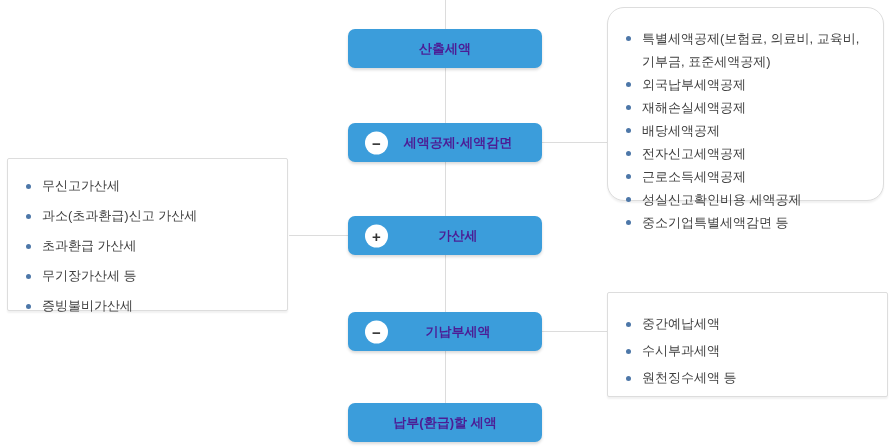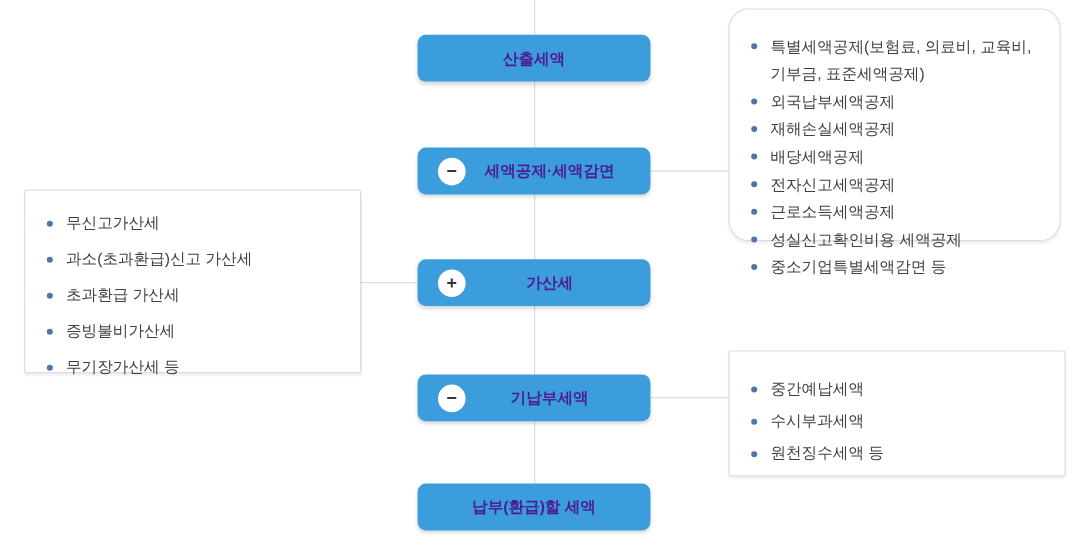--- a/index.html
+++ b/index.html
@@ -77,21 +77,21 @@
   
   .panel {
     position: absolute;
     background: #ffffff;
     border: 1px solid #dddddd;
     border-radius: 2px;
     box-shadow: 0 2px 2px rgba(0,0,0,0.06);
     box-sizing: border-box;
     z-index: 1;
   }
-  #panel-penalty { left: 20px;   top: 158px; width: 281px; height: 153px; padding: 17px 10px 0 18px; }
+  #panel-penalty { left: 7px;   top: 158px; width: 281px; height: 153px; padding: 17px 10px 0 18px; }
   #panel-credit  { left: 607px; top: 7px;   width: 277px; height: 194px; padding: 19px 10px 0 18px; border-radius: 17px; }
   #panel-prepaid { left: 607px; top: 292px; width: 281px; height: 105px; padding: 21px 10px 0 18px; }
 
   .panel ul {
     margin: 0;
     padding: 0;
     list-style: none;
   }
   .panel li {
     position: relative;
@@ -150,23 +150,23 @@
 
   <div class="panel" id="panel-penalty">
     <ul>
 
         <li><span>무신고가산세</span></li>
 
         <li><span>과소(초과환급)신고 가산세</span></li>
 
         <li><span>초과환급 가산세</span></li>
 
+        <li><span>무기장가산세 등</span></li>
+
         <li><span>증빙불비가산세</span></li>
-
-        <li><span>무기장가산세 등</span></li>
       </ul>
   </div>
 
   <div class="panel" id="panel-credit">
     <ul>
 
         <li><span>특별세액공제(보험료, 의료비, 교육비, 기부금, 표준세액공제)</span></li>
 
 
         <li><span>외국납부세액공제</span></li>

